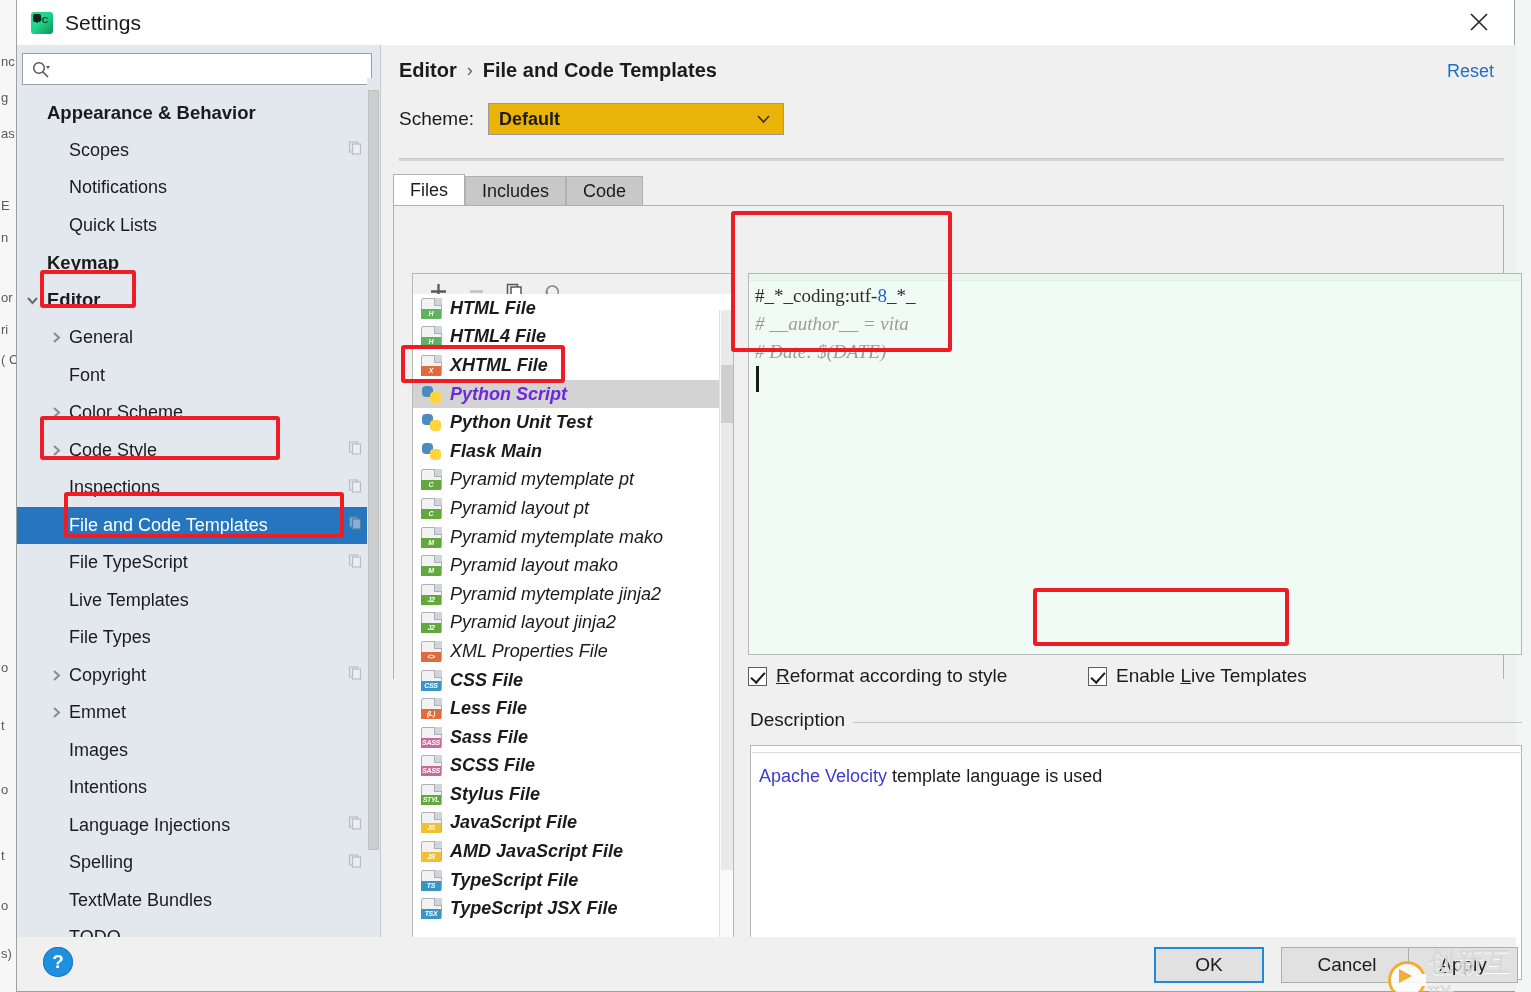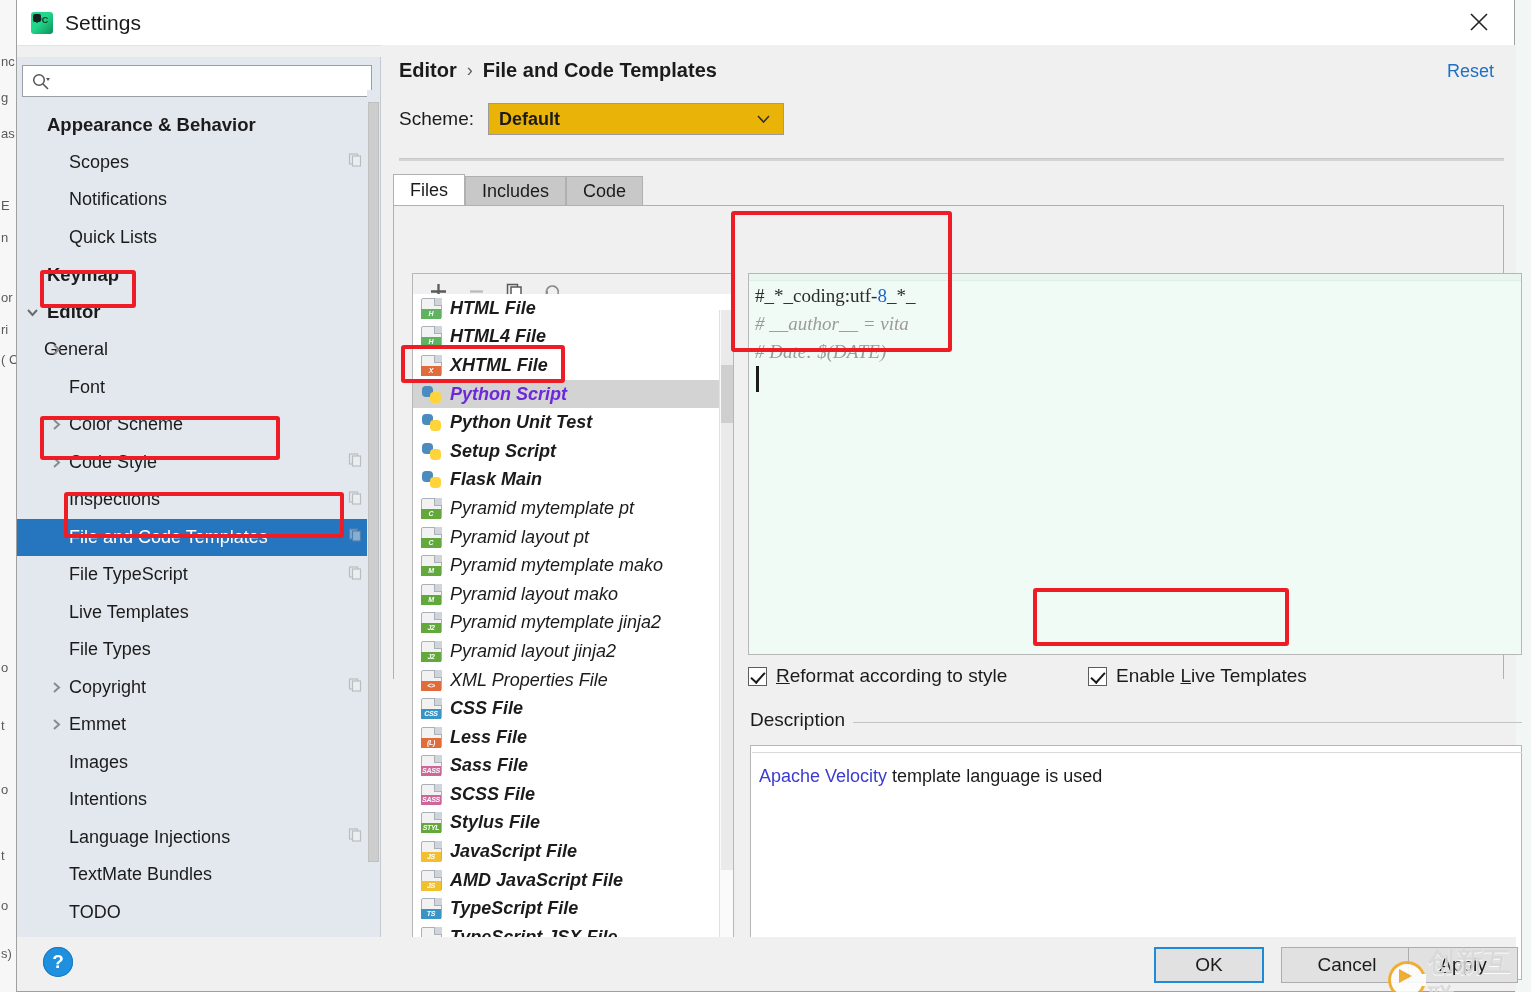--- a/index.html
+++ b/index.html
@@ -53,21 +53,21 @@
     position:absolute;right:6px;top:0;width:58px;height:44px;
     display:flex;align-items:center;justify-content:center;cursor:default;
   }
   .close-btn svg{display:block;}
 
   
   .dlg-body{position:absolute;left:0;top:45px;width:1499px;height:893px;}
 
   
   .tree-panel{
-    position:absolute;left:0;top:12px;width:364px;height:893px;
+    position:absolute;left:0;top:0;width:364px;height:893px;
     background:#e3e8ee;border-right:1px solid #c4c9cf;box-sizing:border-box;
   }
   .search-wrap{
     position:absolute;left:5px;top:8px;width:350px;height:32px;
     background:#ffffff;border:1px solid #9aa0a6;box-sizing:border-box;
     display:flex;align-items:center;
   }
   .search-wrap .mag{margin-left:8px;display:flex;align-items:center;}
   .search-wrap input{
     border:none;outline:none;flex:1;height:26px;font-size:15px;
@@ -378,21 +378,21 @@
               </svg>
             </span>
             <span style="margin-left:30px">Editor</span>
           </div>
           <div class="tree-item">
             <span class="tw" style="position:absolute;left:28px">
               <svg width="13" height="13" viewBox="0 0 13 13">
                 <path d="M4 2 L9 6.5 L4 11" stroke="#8b8b8b" stroke-width="2" fill="none"></path>
               </svg>
             </span>
-            <span style="margin-left:27px">General</span>
+            <span style="margin-left:52px">General</span>
           </div>
           <div class="tree-item">
             <span style="margin-left:52px">Font</span>
           </div>
           <div class="tree-item">
             <span class="tw" style="position:absolute;left:28px">
               <svg width="13" height="13" viewBox="0 0 13 13">
                 <path d="M4 2 L9 6.5 L4 11" stroke="#8b8b8b" stroke-width="2" fill="none"></path>
               </svg>
             </span>
@@ -458,20 +458,27 @@
             <span style="margin-left:52px">Emmet</span>
           </div>
           <div class="tree-item">
             <span style="margin-left:52px">Images</span>
           </div>
           <div class="tree-item">
             <span style="margin-left:52px">Intentions</span>
           </div>
           <div class="tree-item">
             <span style="margin-left:52px">Language Injections</span>
+            <span class="copy-badge"><svg width="15" height="15" viewBox="0 0 15 15">
+                <rect x="1.5" y="1.5" width="8" height="10" stroke="#8a8a8a" stroke-width="1.2" fill="#eaeaea"></rect>
+                <rect x="4.5" y="3.5" width="8" height="10" stroke="#8a8a8a" stroke-width="1.2" fill="#f6f6f6"></rect>
+              </svg></span>
+          </div>
+          <div class="tree-item">
+            <span style="margin-left:52px">Spelling</span>
             <span class="copy-badge"><svg width="15" height="15" viewBox="0 0 15 15">
                 <rect x="1.5" y="1.5" width="8" height="10" stroke="#8a8a8a" stroke-width="1.2" fill="#eaeaea"></rect>
                 <rect x="4.5" y="3.5" width="8" height="10" stroke="#8a8a8a" stroke-width="1.2" fill="#f6f6f6"></rect>
               </svg></span>
           </div>
           <div class="tree-item">
             <span style="margin-left:52px">TextMate Bundles</span>
           </div>
           <div class="tree-item">
             <span style="margin-left:52px">TODO</span>
@@ -576,27 +583,20 @@
               <span class="p1"></span>
               <span class="p2"></span>
             </span>
             <span>Python Unit Test</span>
           </div>
           <div class="tpl-item bold">
             <span class="pyicon">
               <span class="p1"></span>
               <span class="p2"></span>
             </span>
-            <span>Setup Script</span>
-          </div>
-          <div class="tpl-item bold">
-            <span class="pyicon">
-              <span class="p1"></span>
-              <span class="p2"></span>
-            </span>
             <span>Flask Main</span>
           </div>
           <div class="tpl-item">
             <span class="ficon">
               <span class="fold"></span>
               <span class="tag" style="background:#63a83d">C</span>
             </span>
             <span>Pyramid mytemplate pt</span>
           </div>
           <div class="tpl-item">

